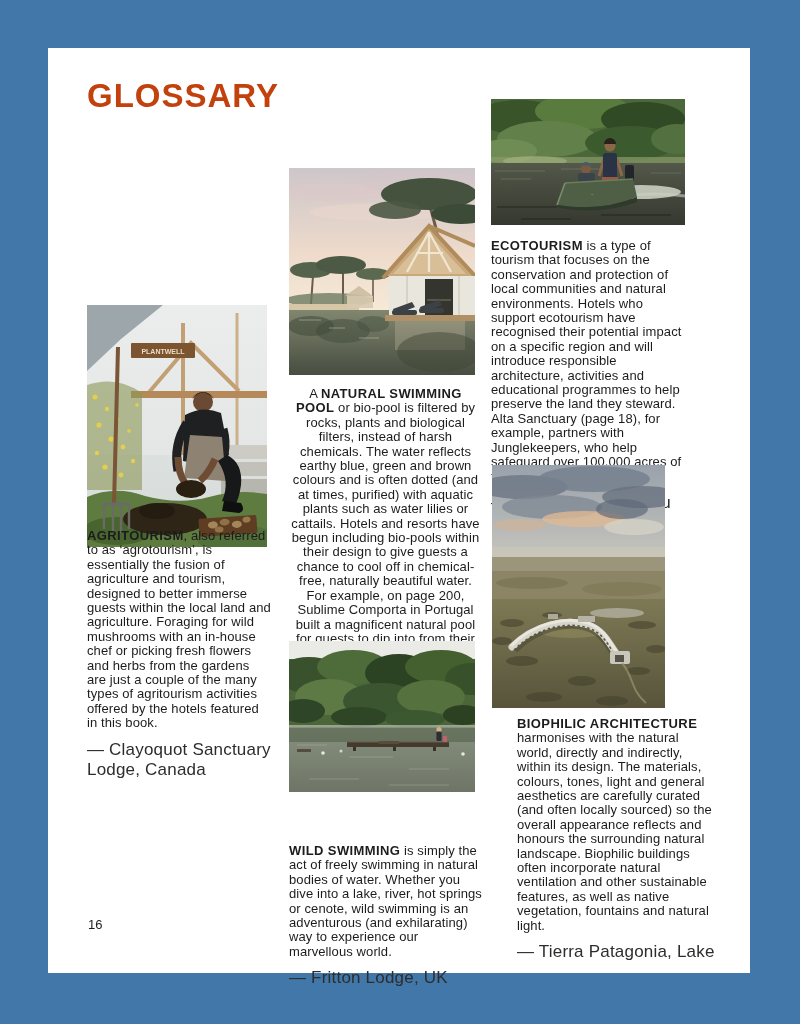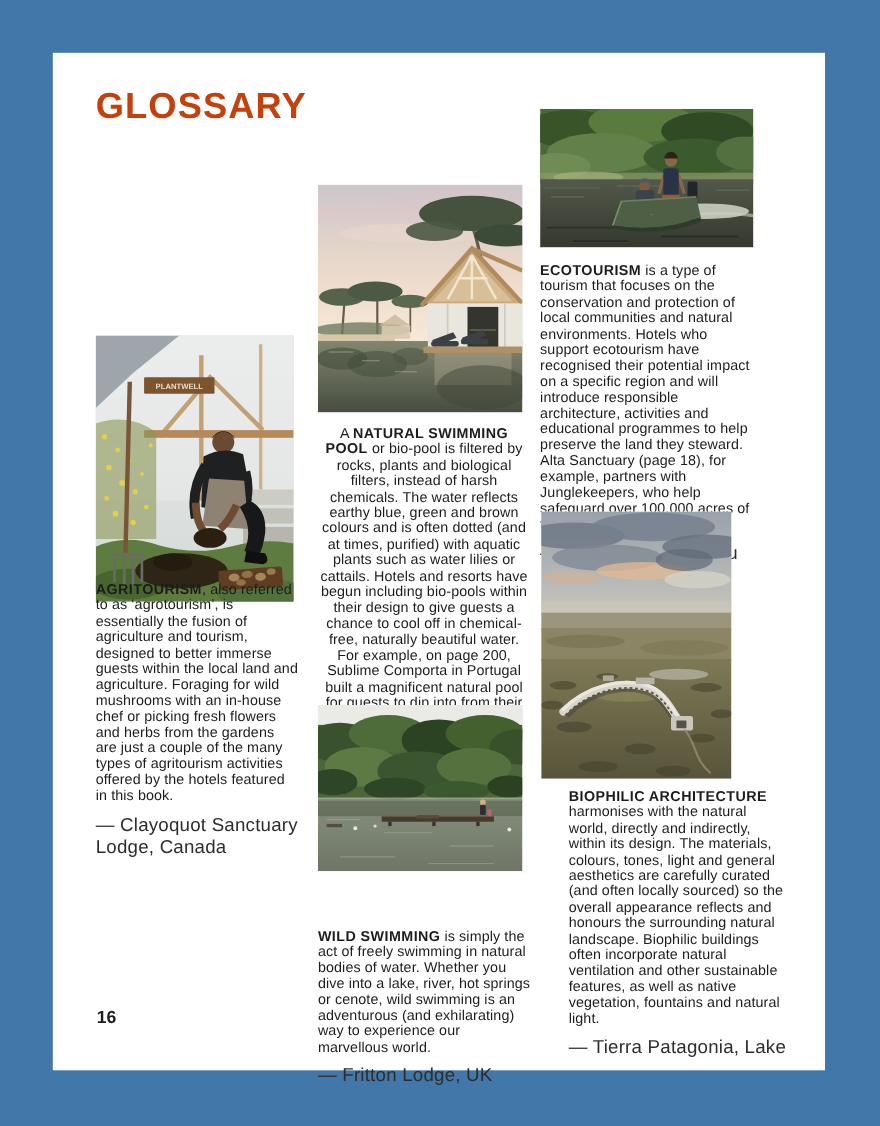--- a/index.html
+++ b/index.html
@@ -8,21 +8,21 @@
   .page{position:absolute;left:48px;top:48px;width:702px;height:925px;background:#ffffff;}
   .title{position:absolute;left:39px;top:30px;margin:0;font-size:33px;line-height:1.1;
          font-weight:bold;letter-spacing:1px;color:#c2410c;}
   .photo{position:absolute;margin:0;overflow:hidden;background:#ddd;}
   .photo svg{display:block;width:100%;height:100%;}
   .entry{position:absolute;color:#1c1c1c;}
   .entry .body{margin:0;font-size:13px;line-height:14.4px;letter-spacing:0.1px;}
   .entry .term{font-weight:bold;letter-spacing:0.4px;}
   .entry .attribution{margin:9px 0 0 0;font-family:Liberation Sans, sans-serif;
          font-size:17px;color:#2d2d2d;letter-spacing:0.2px;}
-  .page-number{position:absolute;left:40px;top:869px;font-size:16px;font-weight:bold;color:#1c1c1c;}
+  .page-number{position:absolute;left:40px;top:869px;font-size:13px;font-weight:normal;color:#1c1c1c;}
 
   
   .ph-agri   {left:39px;  top:257px; width:180px; height:242px;}
   .en-agri   {left:39px;  top:481px; width:184px;}
   .ph-pool   {left:241px; top:120px; width:186px; height:207px;}
   .en-pool   {left:241px; top:339px; width:193px;text-align:center;}
   .ph-wild   {left:241px; top:593px; width:186px; height:151px;}
   .en-wild   {left:241px; top:752px; width:193px;margin-top:44px;}
   .ph-boat   {left:443px; top:51px;  width:194px; height:126px;}
   .en-eco    {left:443px; top:191px; width:198px;}

